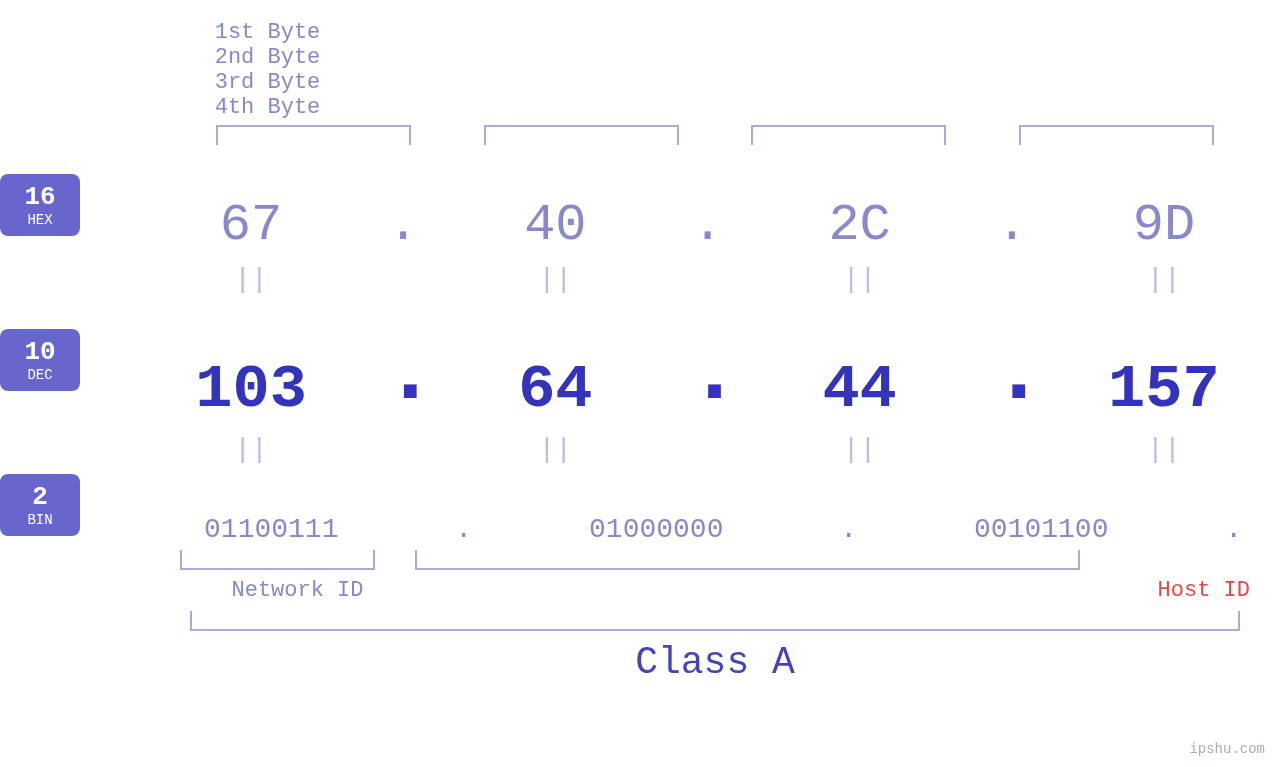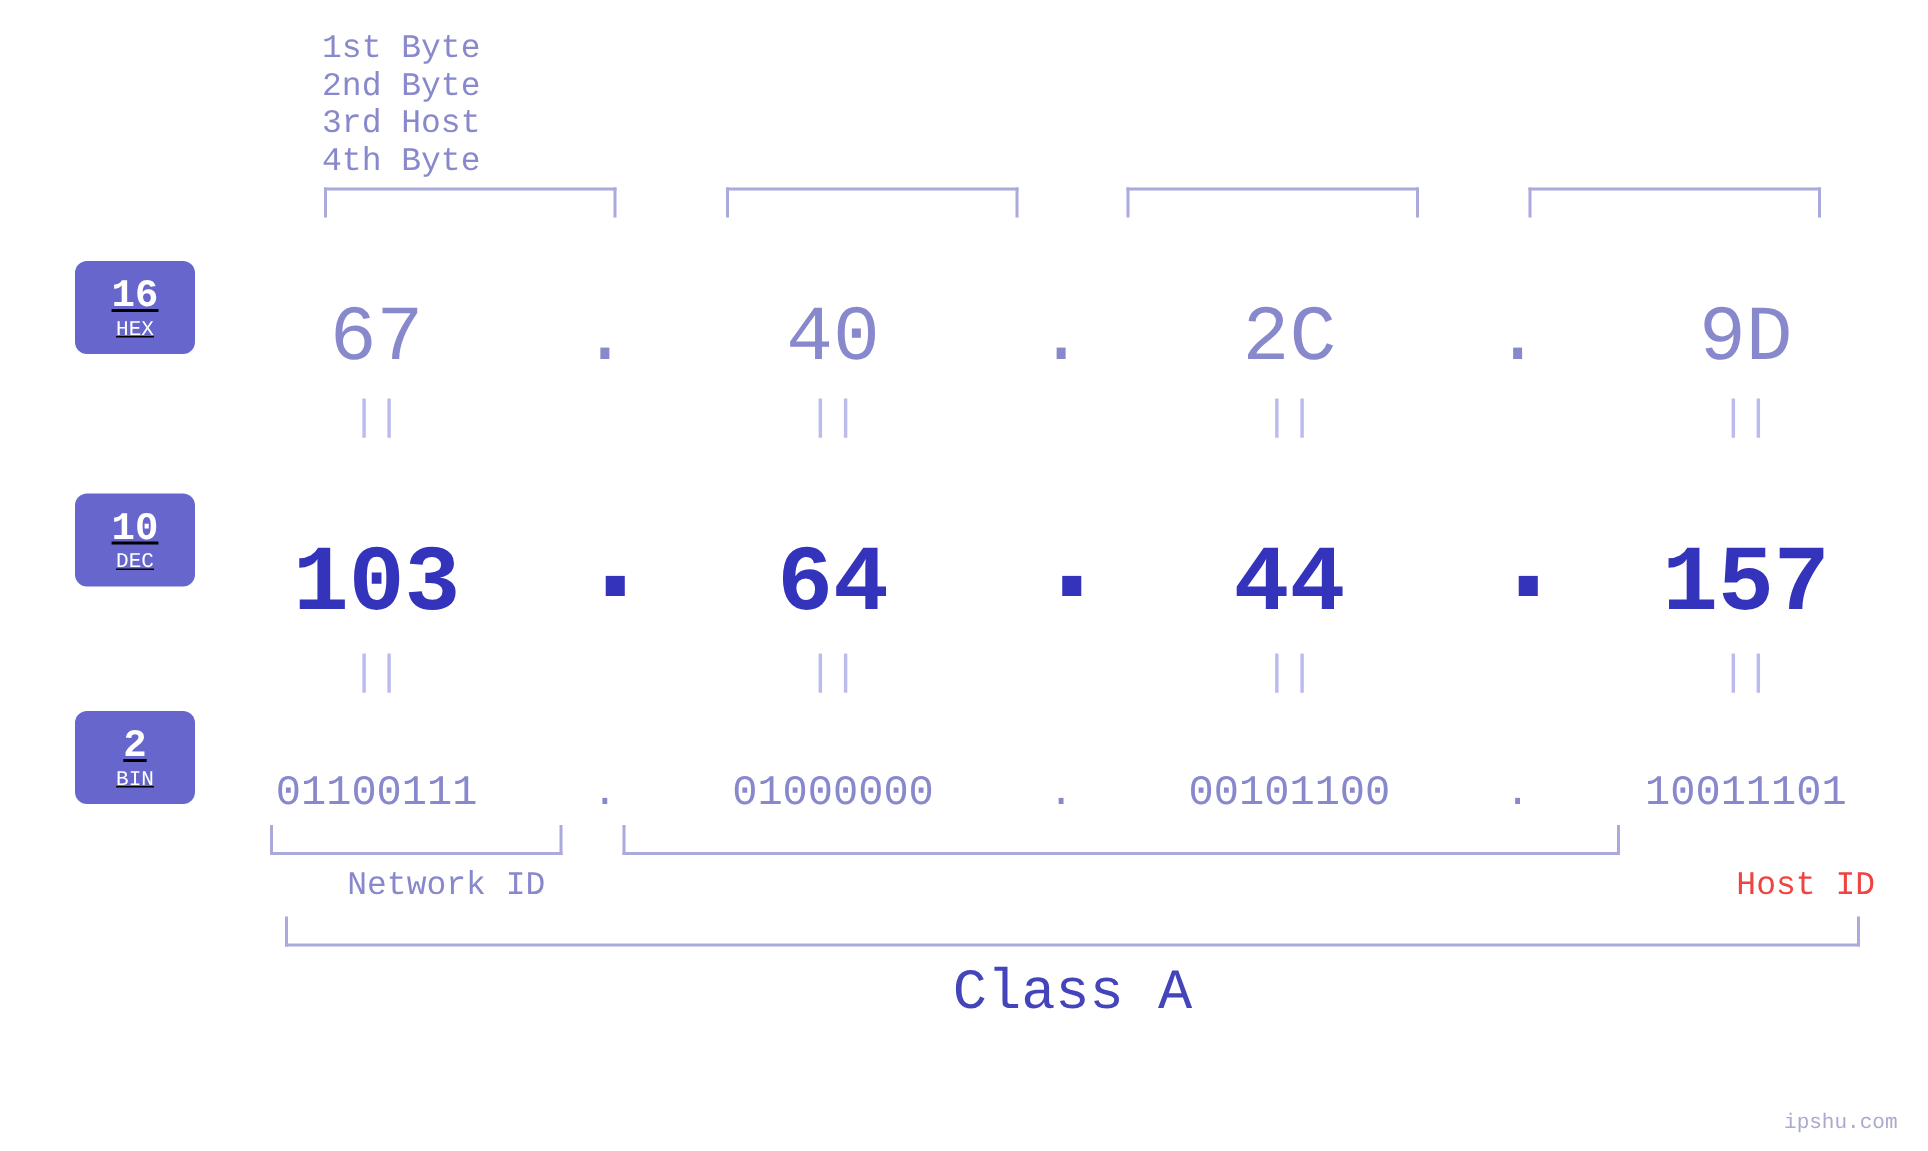--- a/index.html
+++ b/index.html
@@ -170,22 +170,21 @@
 
     .row-wrapper {
       display: flex;
       width: 1285px;
     }
 
     .row-label-col {
       width: 130px;
       display: flex;
       align-items: center;
-      justify-content: flex-end;
-      text-decoration: underline;
+      justify-content: flex-start;
     }
 
     .row-values-col {
       flex: 1;
       display: flex;
       align-items: flex-end;
       justify-content: space-around;
     }
 
     .value-cell {
@@ -199,21 +198,21 @@
     }
   </style>
 </head>
 <body>
 
 <div class="container">
 
   <div class="byte-headers">
     <div class="byte-header">1st Byte</div>
     <div class="byte-header">2nd Byte</div>
-    <div class="byte-header">3rd Host</div>
+    <div class="byte-header">3rd Byte</div>
     <div class="byte-header">4th Byte</div>
   </div>
 
   <div class="brackets-top">
     <div class="bracket-top"></div>
     <div class="bracket-top"></div>
     <div class="bracket-top"></div>
     <div class="bracket-top"></div>
   </div>
 
@@ -286,21 +285,20 @@
         <span class="base-name">BIN</span>
       </div>
     </div>
     <div class="row-values-col">
       <div class="value-cell bin-value">01100111</div>
       <div class="dot-cell dot-bin">.</div>
       <div class="value-cell bin-value">01000000</div>
       <div class="dot-cell dot-bin">.</div>
       <div class="value-cell bin-value">00101100</div>
       <div class="dot-cell dot-bin">.</div>
-      <div class="value-cell bin-value">10011101</div>
     </div>
   </div>
 
   <div style="display:flex; width:1070px; margin-left:145px; margin-top:5px;">
     <div class="bracket-bottom-network"></div>
     <div style="width:40px;"></div>
     <div class="bracket-bottom-host"></div>
   </div>
 
   <div style="display:flex; width:1070px; margin-left:145px; margin-top:8px;">

